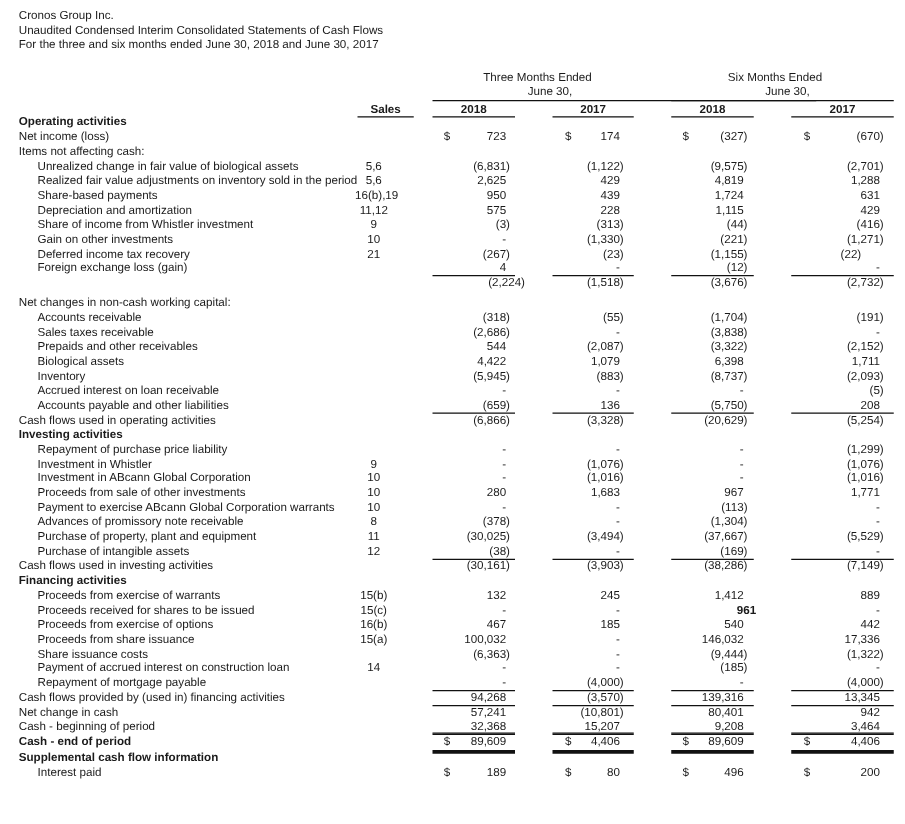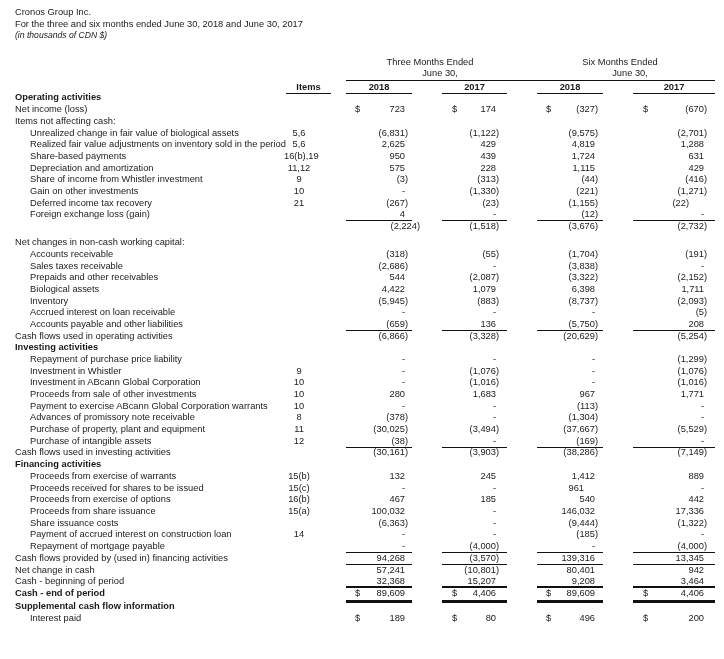--- a/index.html
+++ b/index.html
@@ -19,36 +19,36 @@
   .label.bold { font-weight: bold; }
   .note { position: absolute; left: 284px; width: 30px; text-align: center; line-height: 12px; white-space: nowrap; }
   .dol { position: absolute; line-height: 12px; }
   .val { position: absolute; text-align: right; line-height: 12px; white-space: nowrap; }
 </style>
 </head>
 <body>
 
 <div class="title-block">
   <div>Cronos Group Inc.</div>
+  <div>Unaudited Condensed Interim Consolidated Statements of Cash Flows</div>
   <div>For the three and six months ended June 30, 2018 and June 30, 2017</div>
-  <div class="italic">(in thousands of CDN $)</div>
 </div>
 
 <div class="hdr" style="left:355px; width:150px; top:57px;">
   <div>Three Months Ended</div>
   <div style="padding-left:20px;">June 30,</div>
 </div>
 <div class="hdr" style="left:545px; width:150px; top:57px;">
   <div>Six Months Ended</div>
   <div style="padding-left:20px;">June 30,</div>
 </div>
 <div class="col-line" style="left:346px; width:307px; top:80px;"></div>
 <div class="col-line" style="left:537px; width:178px; top:80px;"></div>
 
-<div class="hdr" style="left:286px; width:45px; top:82px; font-weight:bold;">Items</div>
+<div class="hdr" style="left:286px; width:45px; top:82px; font-weight:bold;">Sales</div>
 <div class="hdr" style="left:346px; width:66px; top:82px; font-weight:bold;">2018</div>
 <div class="hdr" style="left:442px; width:65px; top:82px; font-weight:bold;">2017</div>
 <div class="hdr" style="left:537px; width:66px; top:82px; font-weight:bold;">2018</div>
 <div class="hdr" style="left:633px; width:82px; top:82px; font-weight:bold;">2017</div>
 <div class="col-line" style="left:286px; width:45px; top:93px;"></div>
 <div class="col-line" style="left:346px; width:66px; top:93px;"></div>
 <div class="col-line" style="left:442px; width:65px; top:93px;"></div>
 <div class="col-line" style="left:537px; width:66px; top:93px;"></div>
 <div class="col-line" style="left:633px; width:82px; top:93px;"></div>
 
@@ -292,21 +292,21 @@
       <div class="val" style="left: 325px; width: 80px;">132</div>
       <div class="val" style="left: 416px; width: 80px;">245</div>
       <div class="val" style="left: 515px; width: 80px;">1,412</div>
       <div class="val" style="left: 624px; width: 80px;">889</div>
     </div>
     <div class="row" style="top: 482px;">
       <div class="label ind">Proceeds received for shares to be issued</div>
       <div class="note">15(c)</div>
       <div class="val" style="left: 325px; width: 80px;">-</div>
       <div class="val" style="left: 416px; width: 80px;">-</div>
-      <div class="val" style="left: 504px; width: 80px;">961</div>
+      <div class="val" style="left: 525px; width: 80px; font-weight: bold;">961</div>
       <div class="val" style="left: 624px; width: 80px;">-</div>
     </div>
     <div class="row" style="top: 493px;">
       <div class="label ind">Proceeds from exercise of options</div>
       <div class="note">16(b)</div>
       <div class="val" style="left: 325px; width: 80px;">467</div>
       <div class="val" style="left: 416px; width: 80px;">185</div>
       <div class="val" style="left: 515px; width: 80px;">540</div>
       <div class="val" style="left: 624px; width: 80px;">442</div>
     </div>

